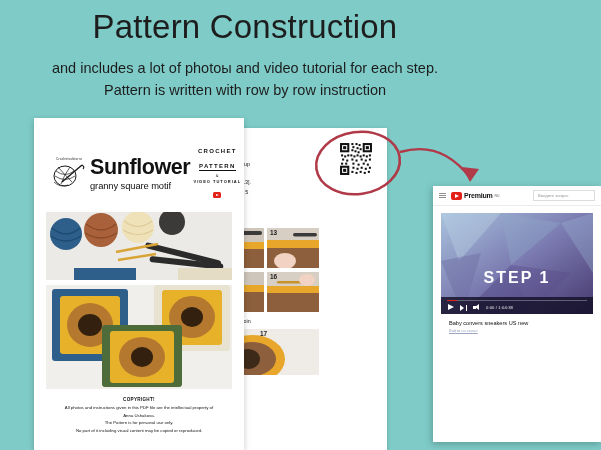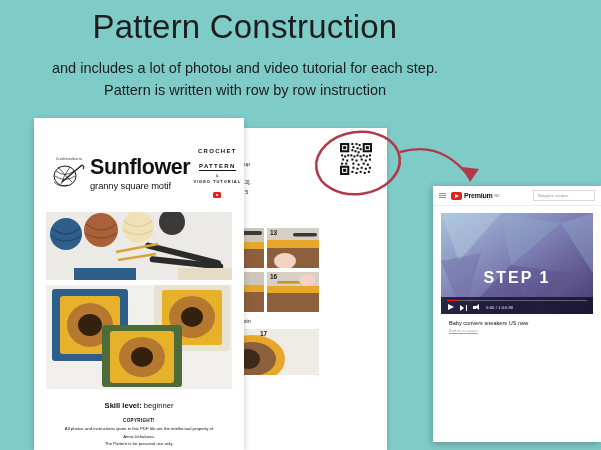--- a/index.html
+++ b/index.html
@@ -390,24 +390,20 @@
       </g>
       <g>
         <rect x="56" y="40" width="80" height="62" rx="3" fill="#4e6b3a"></rect>
         <rect x="64" y="46" width="64" height="52" rx="3" fill="#e8b12a"></rect>
         <ellipse cx="96" cy="72" rx="23" ry="20" fill="#b4792f"></ellipse>
         <ellipse cx="96" cy="72" rx="11" ry="10" fill="#33200f"></ellipse>
       </g>
     </svg>
   </div>
 
-  <div class="skill">
-    <b>Skill level:</b>
-    <span>beginner</span>
-  </div>
 
   <div class="copy-head">COPYRIGHT!</div>
   <div class="copy-body">
     <div>All photos and instructions given in this PDF file are the intellectual property of</div>
     <div>Anna Ushakova.</div>
     <div>The Pattern is for personal use only.</div>
     <div>No part of it including visual content may be copied or reproduced.</div>
 
   </div>
 </div>

